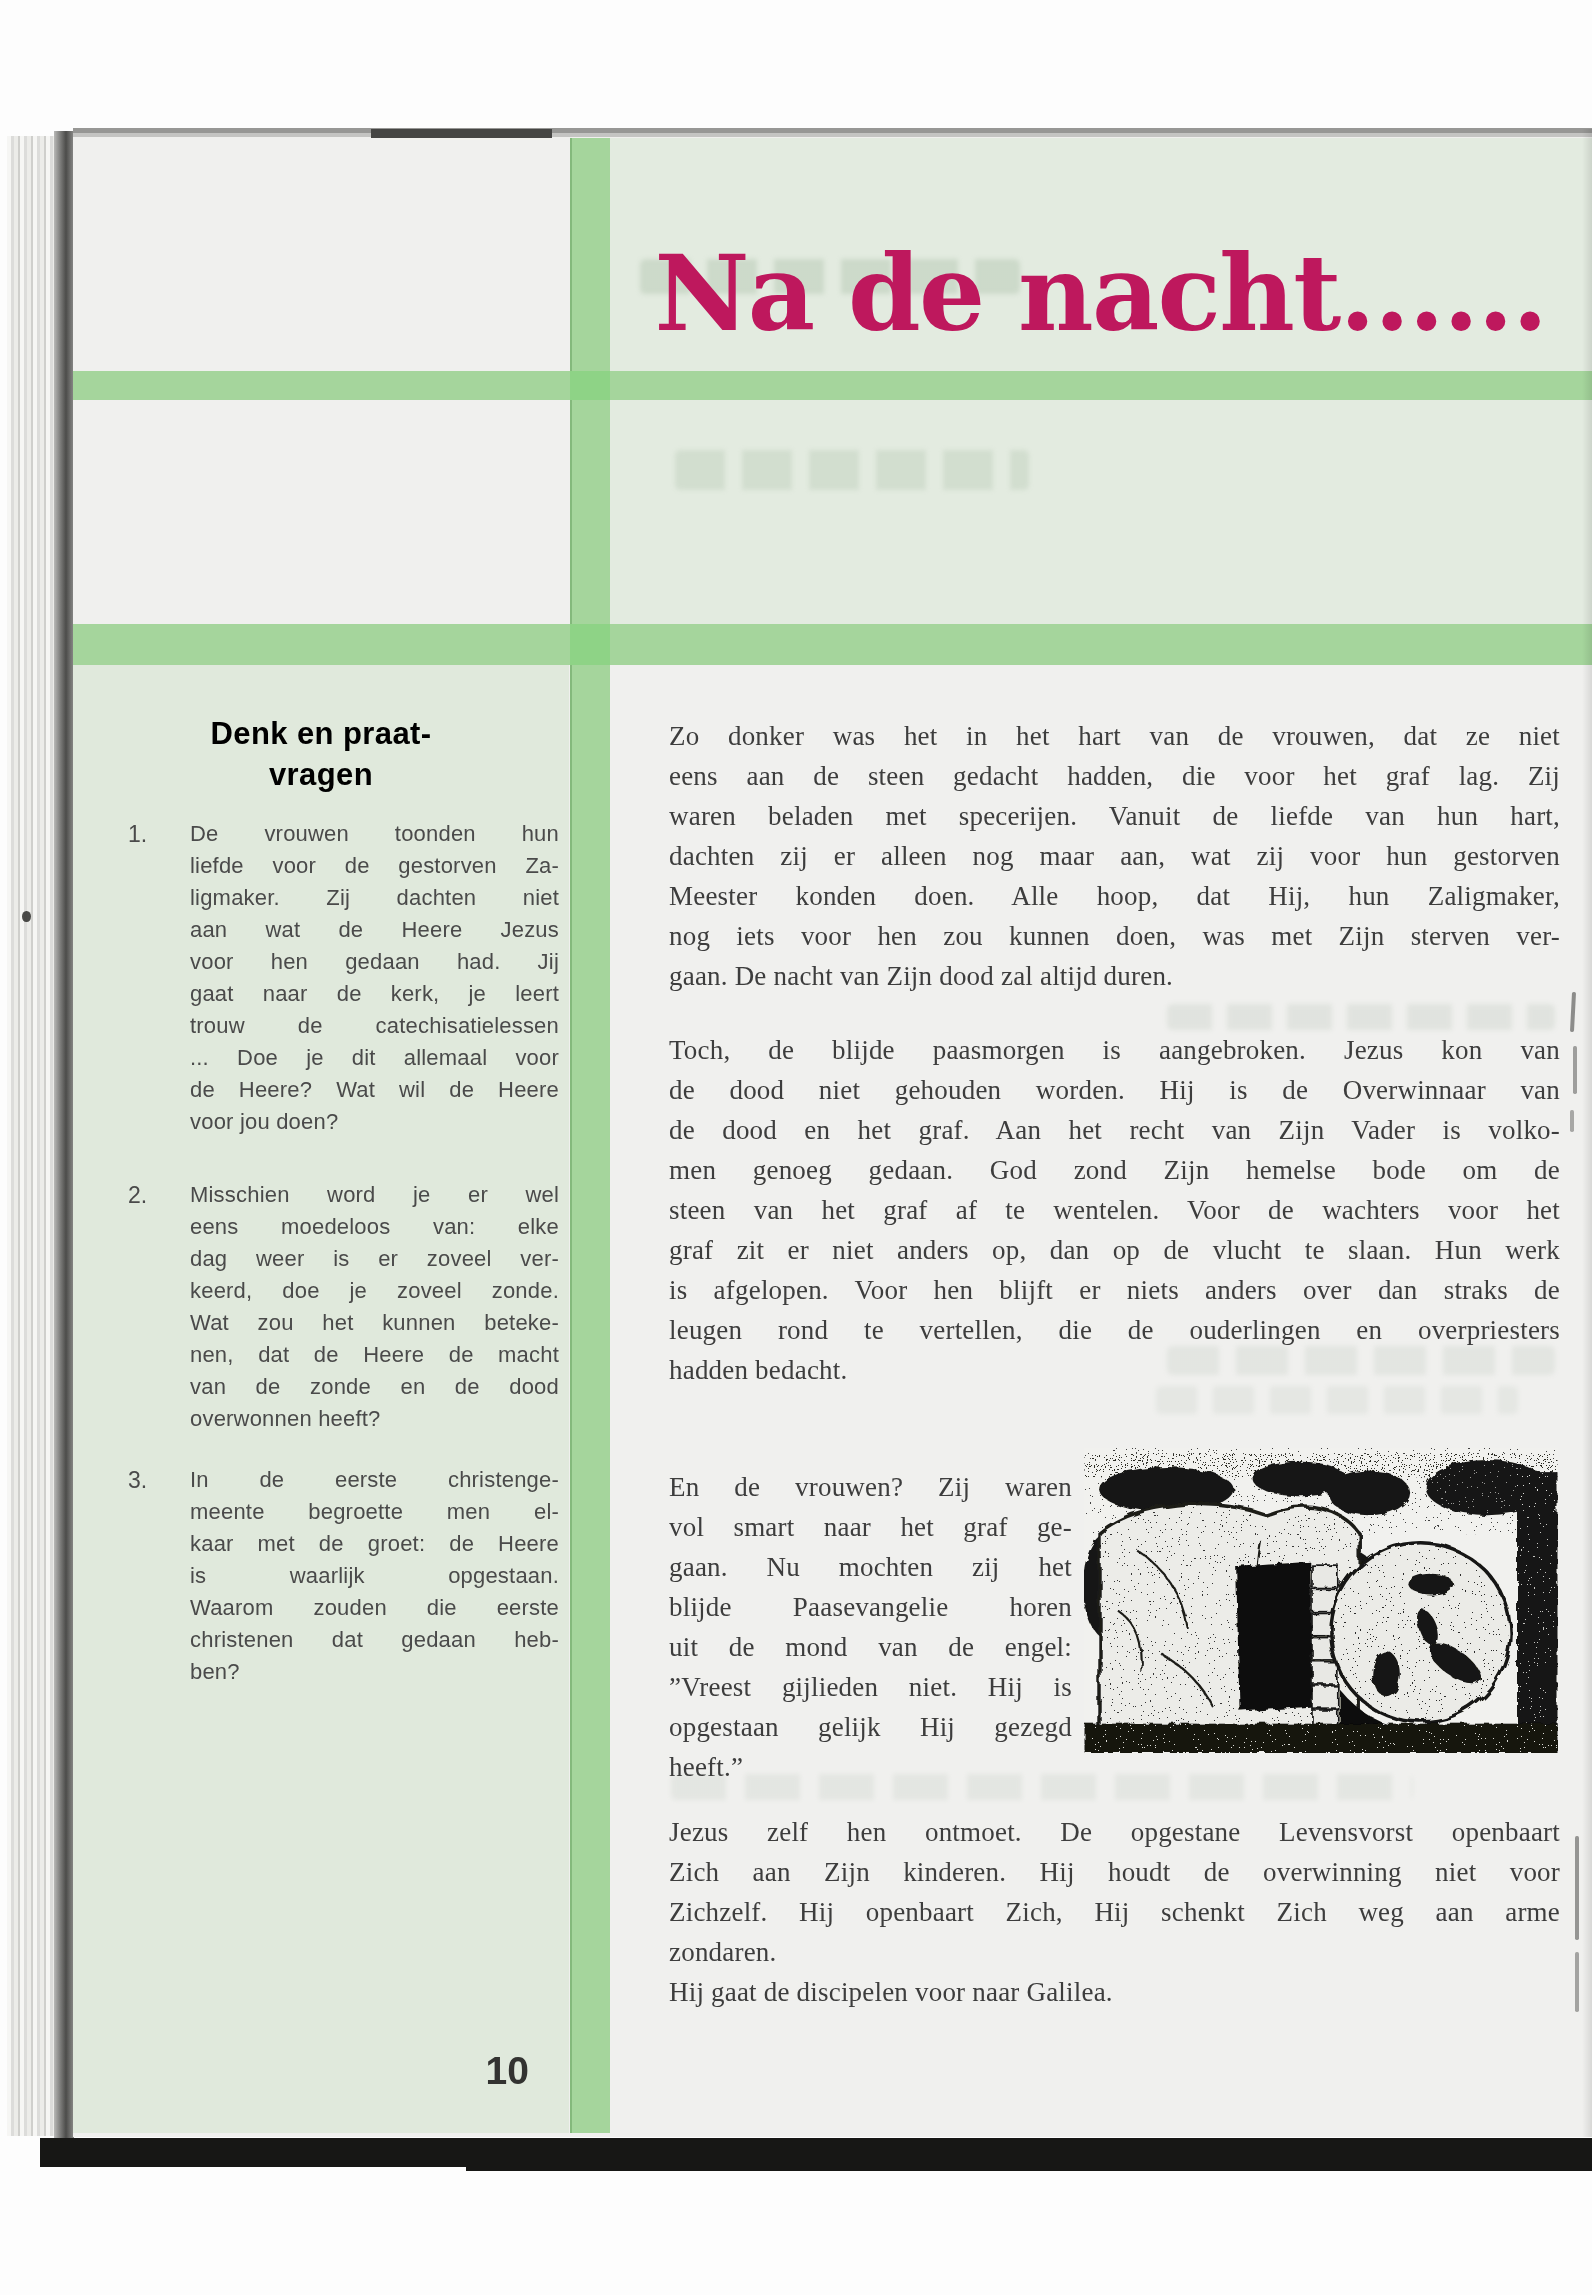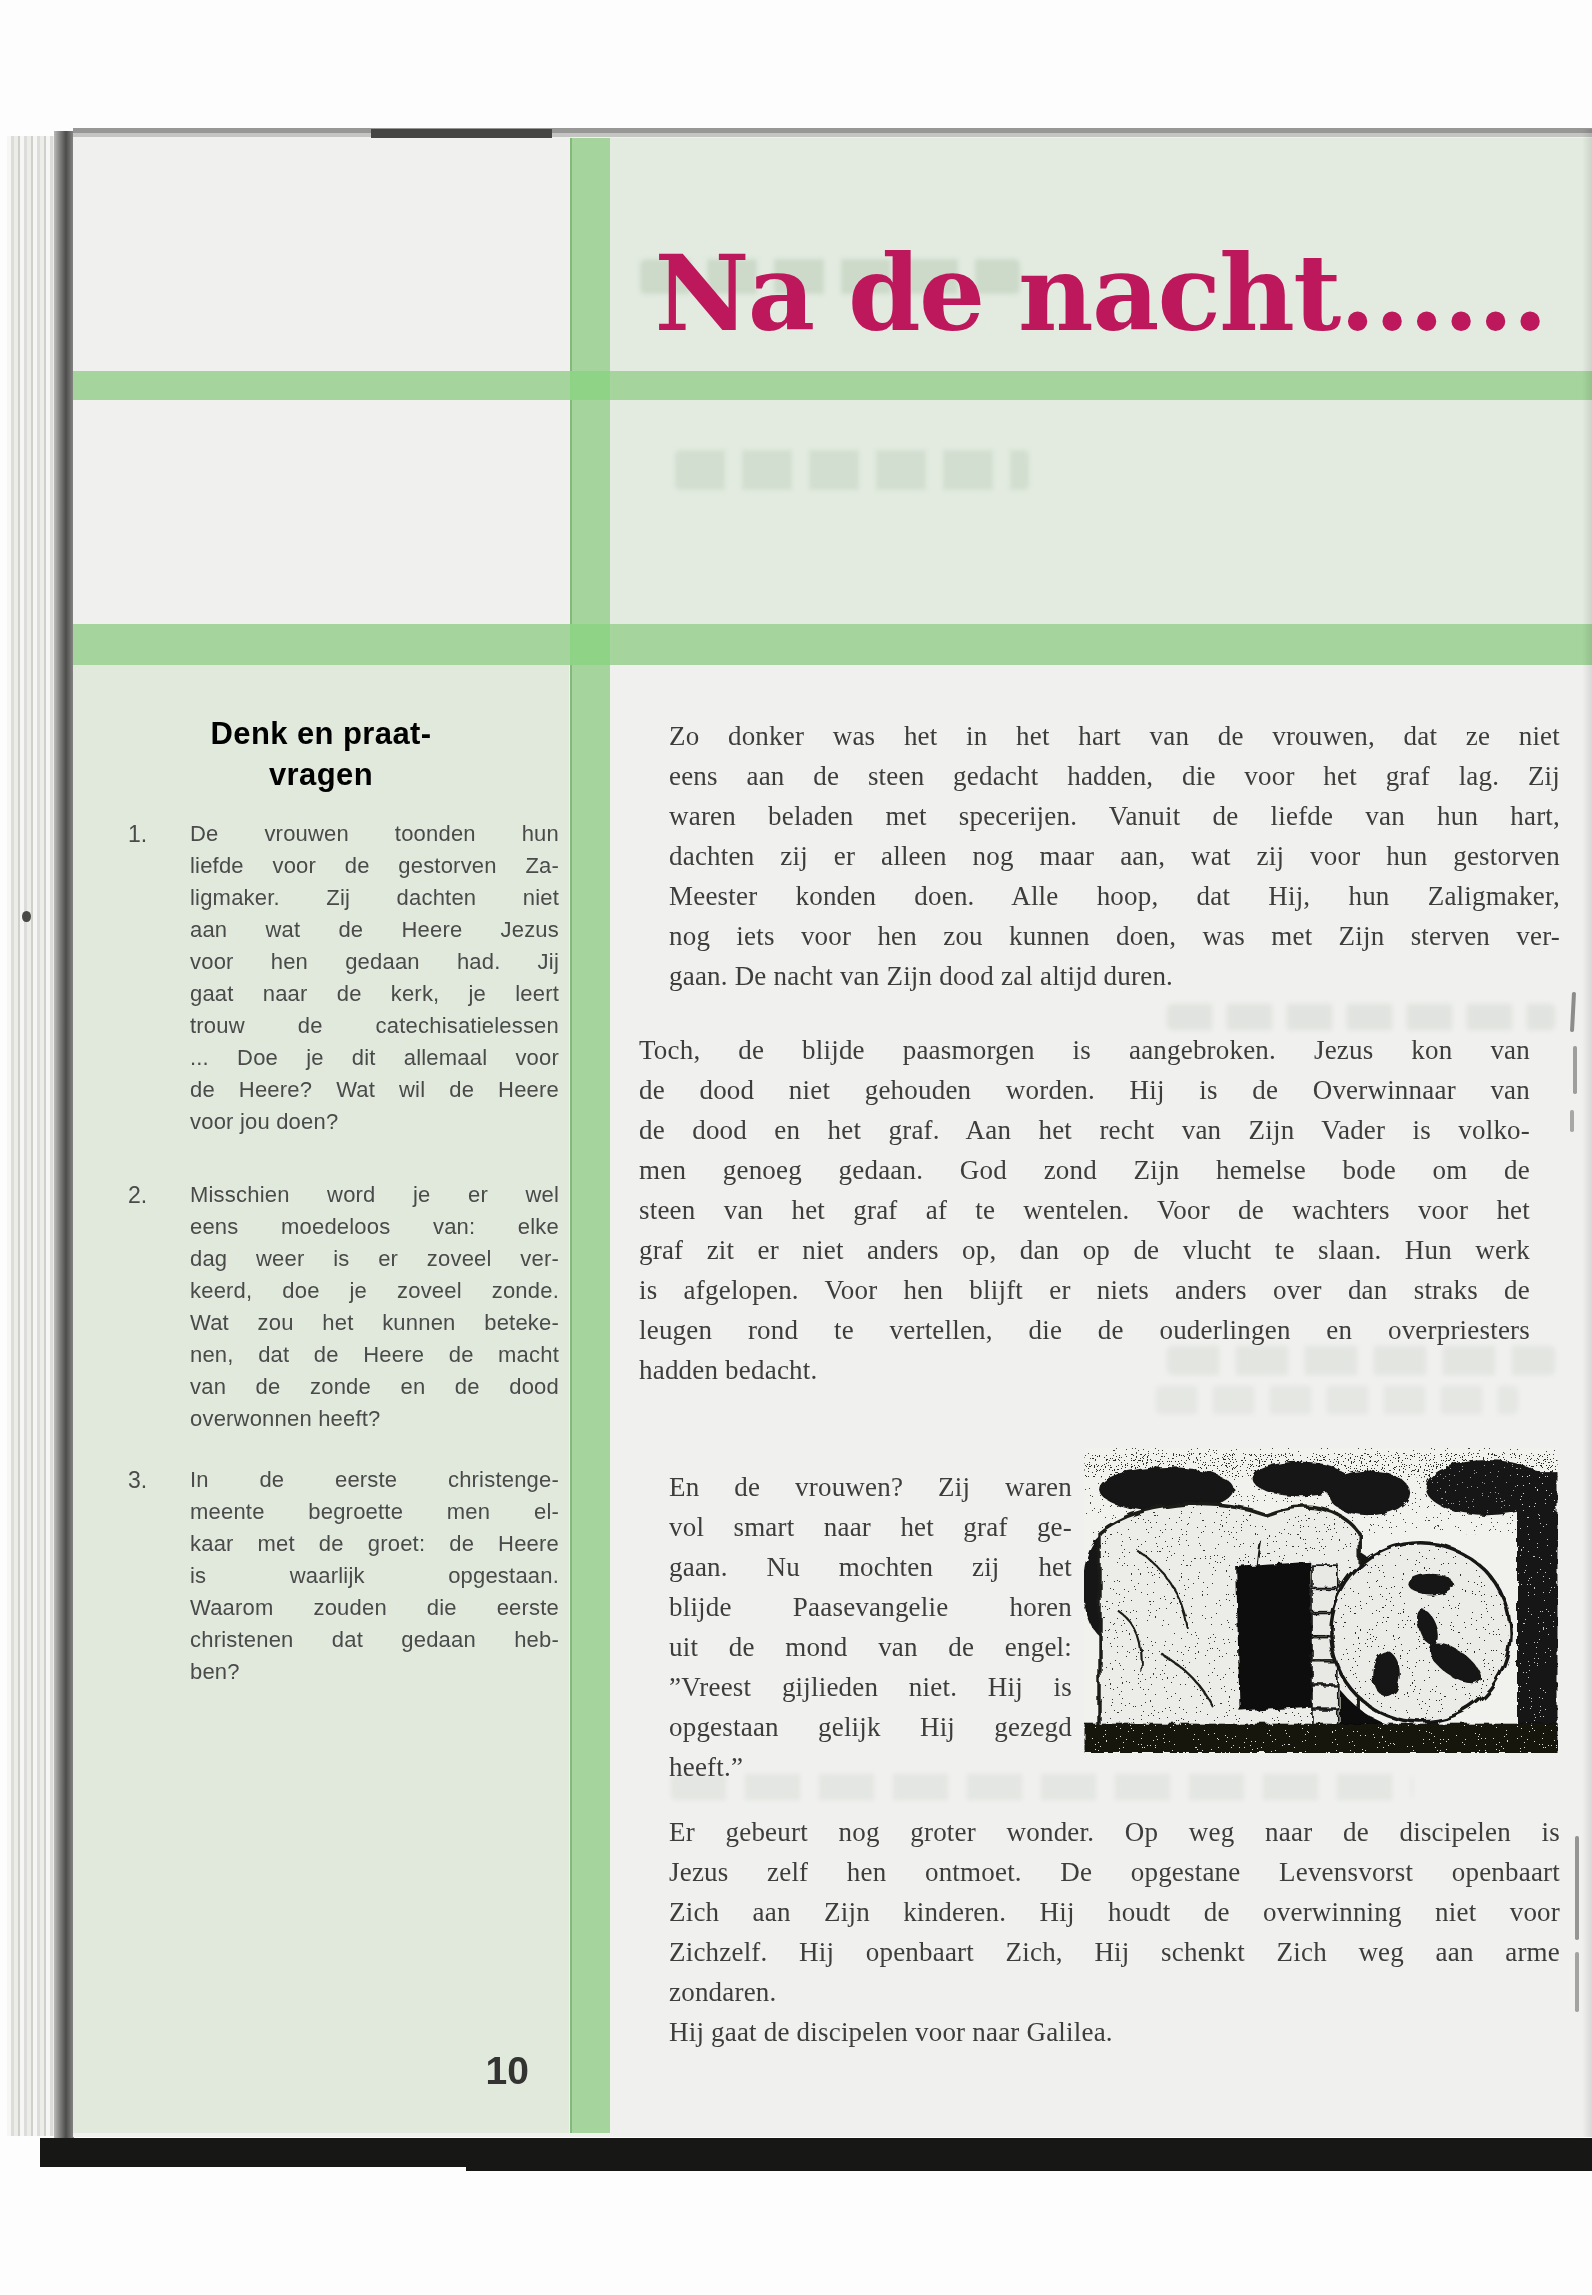--- a/index.html
+++ b/index.html
@@ -40,21 +40,21 @@
   .q-gap-2{margin-bottom:28.5px;}
   .qnum{position:absolute;left:0;top:0;font-size:23px;line-height:32px;color:#4a4a4a;}
   .jline{text-align:justify;text-align-last:justify;}
   .jline.loose{text-align-last:left;}
   .sansline{font-family:"Liberation Sans","DejaVu Sans",sans-serif;font-size:22px;line-height:32px;
     color:#4a4a4a;letter-spacing:0.2px;}
   .serifline{font-family:"Liberation Serif","DejaVu Serif",serif;font-size:27px;line-height:40px;
     color:#3d3d3d;letter-spacing:0.2px;}
   .para{position:absolute;}
   .para-p1{left:669px;top:716px;width:891px;}
-  .para-p2{left:639px;top:1030px;width:891px;}
+  .para-p2{left:669px;top:1030px;width:891px;}
   .para-p3{left:669px;top:1467px;width:403px;}
   .para-p4{left:669px;top:1812px;width:891px;}
   .page-number{position:absolute;left:73px;top:2049px;width:456px;text-align:right;
     font-weight:700;font-size:39px;color:#333331;}
   
   .illustration{position:absolute;left:1084px;top:1448px;width:474px;height:305px;overflow:hidden;}
   
   .ghost{position:absolute;filter:blur(2.6px);border-radius:5.2px;
     background:repeating-linear-gradient(90deg,rgba(145,172,143,.55) 0 50px,rgba(145,172,143,0) 50px 67px);}
   .ghost-t1{left:640px;top:259px;width:380px;height:35px;opacity:.5;}
@@ -177,21 +177,20 @@
       <div class="serifline jline">En de vrouwen? Zij waren</div>
       <div class="serifline jline">vol smart naar het graf ge-</div>
       <div class="serifline jline">gaan. Nu mochten zij het</div>
       <div class="serifline jline">blijde Paasevangelie horen</div>
       <div class="serifline jline">uit de mond van de engel:</div>
       <div class="serifline jline">”Vreest gijlieden niet. Hij is</div>
       <div class="serifline jline">opgestaan gelijk Hij gezegd</div>
       <div class="serifline jline loose">heeft.”</div>
     </div>
   <div class="para para-p4">
-      <div class="serifline jline">Er gebeurt nog groter wonder. Op weg naar de discipelen is</div>
       <div class="serifline jline">Jezus zelf hen ontmoet. De opgestane Levensvorst openbaart</div>
       <div class="serifline jline">Zich aan Zijn kinderen. Hij houdt de overwinning niet voor</div>
       <div class="serifline jline">Zichzelf. Hij openbaart Zich, Hij schenkt Zich weg aan arme</div>
       <div class="serifline jline loose">zondaren.</div>
       <div class="serifline jline loose">Hij gaat de discipelen voor naar Galilea.</div>
     </div>
 
   <div class="illustration" role="img" aria-label="Woodcut illustration of the open tomb with the stone rolled away">
     <svg width="474" height="305" viewBox="0 0 549 354" xmlns="http://www.w3.org/2000/svg">
       <defs>

